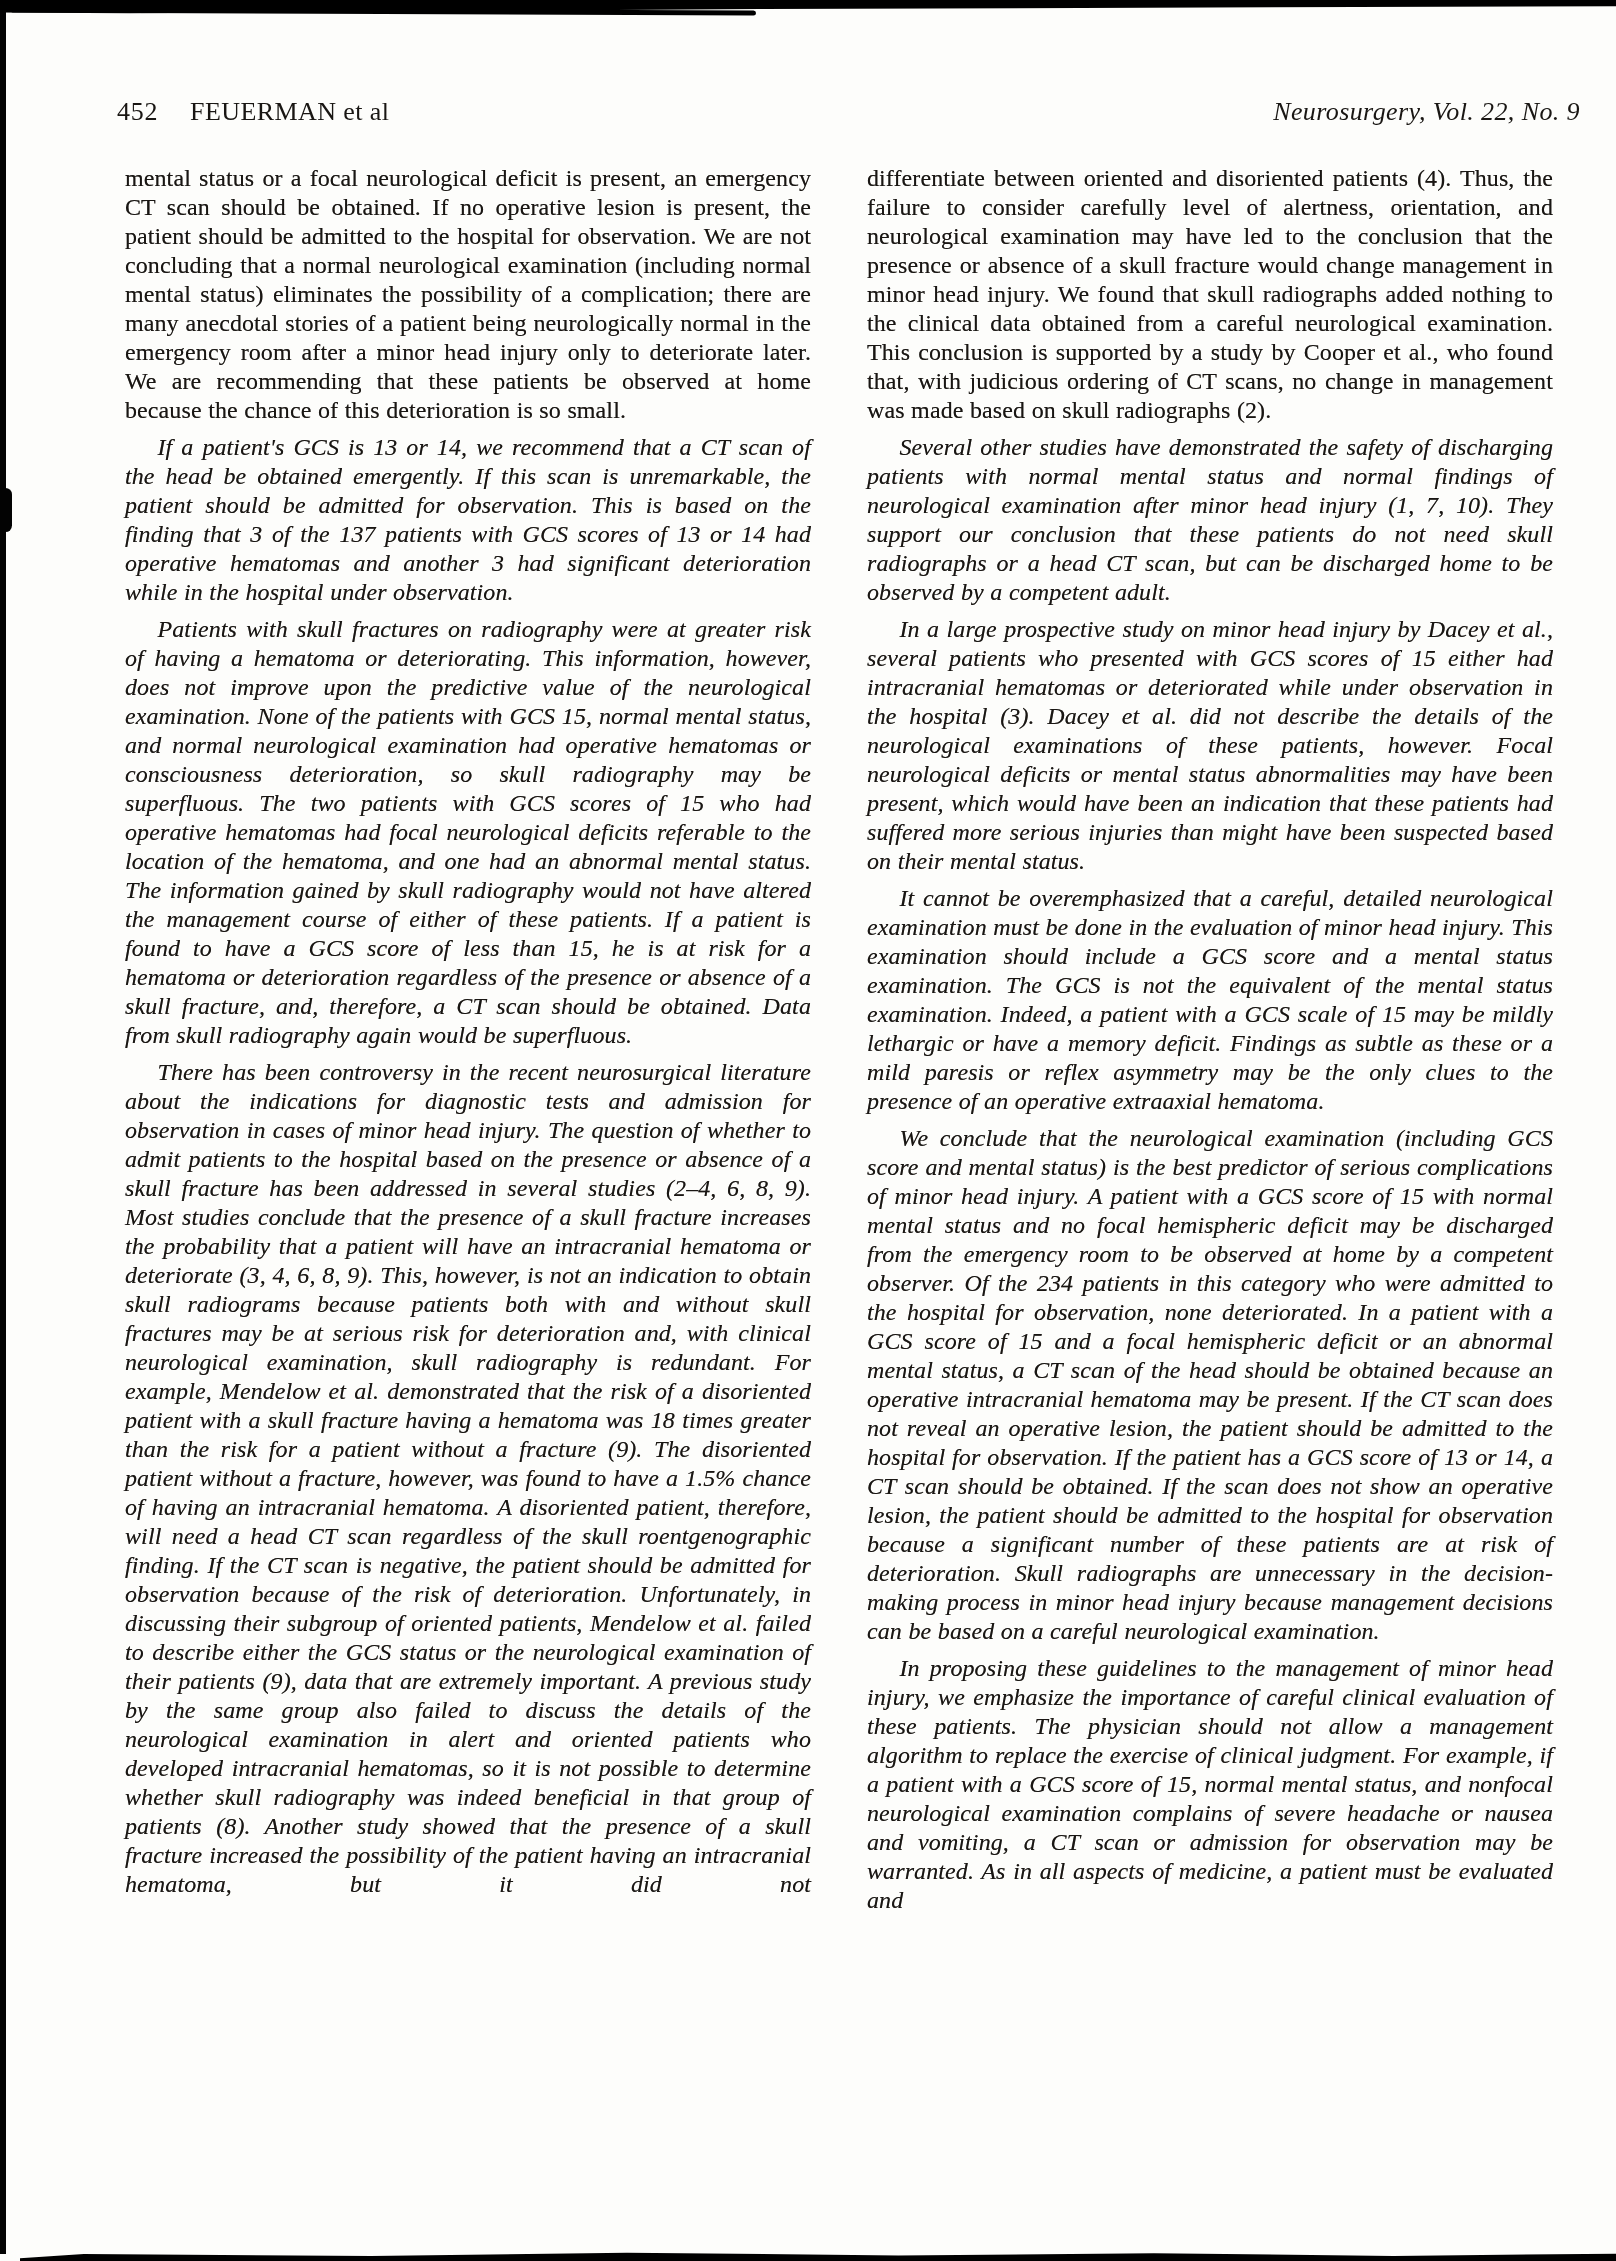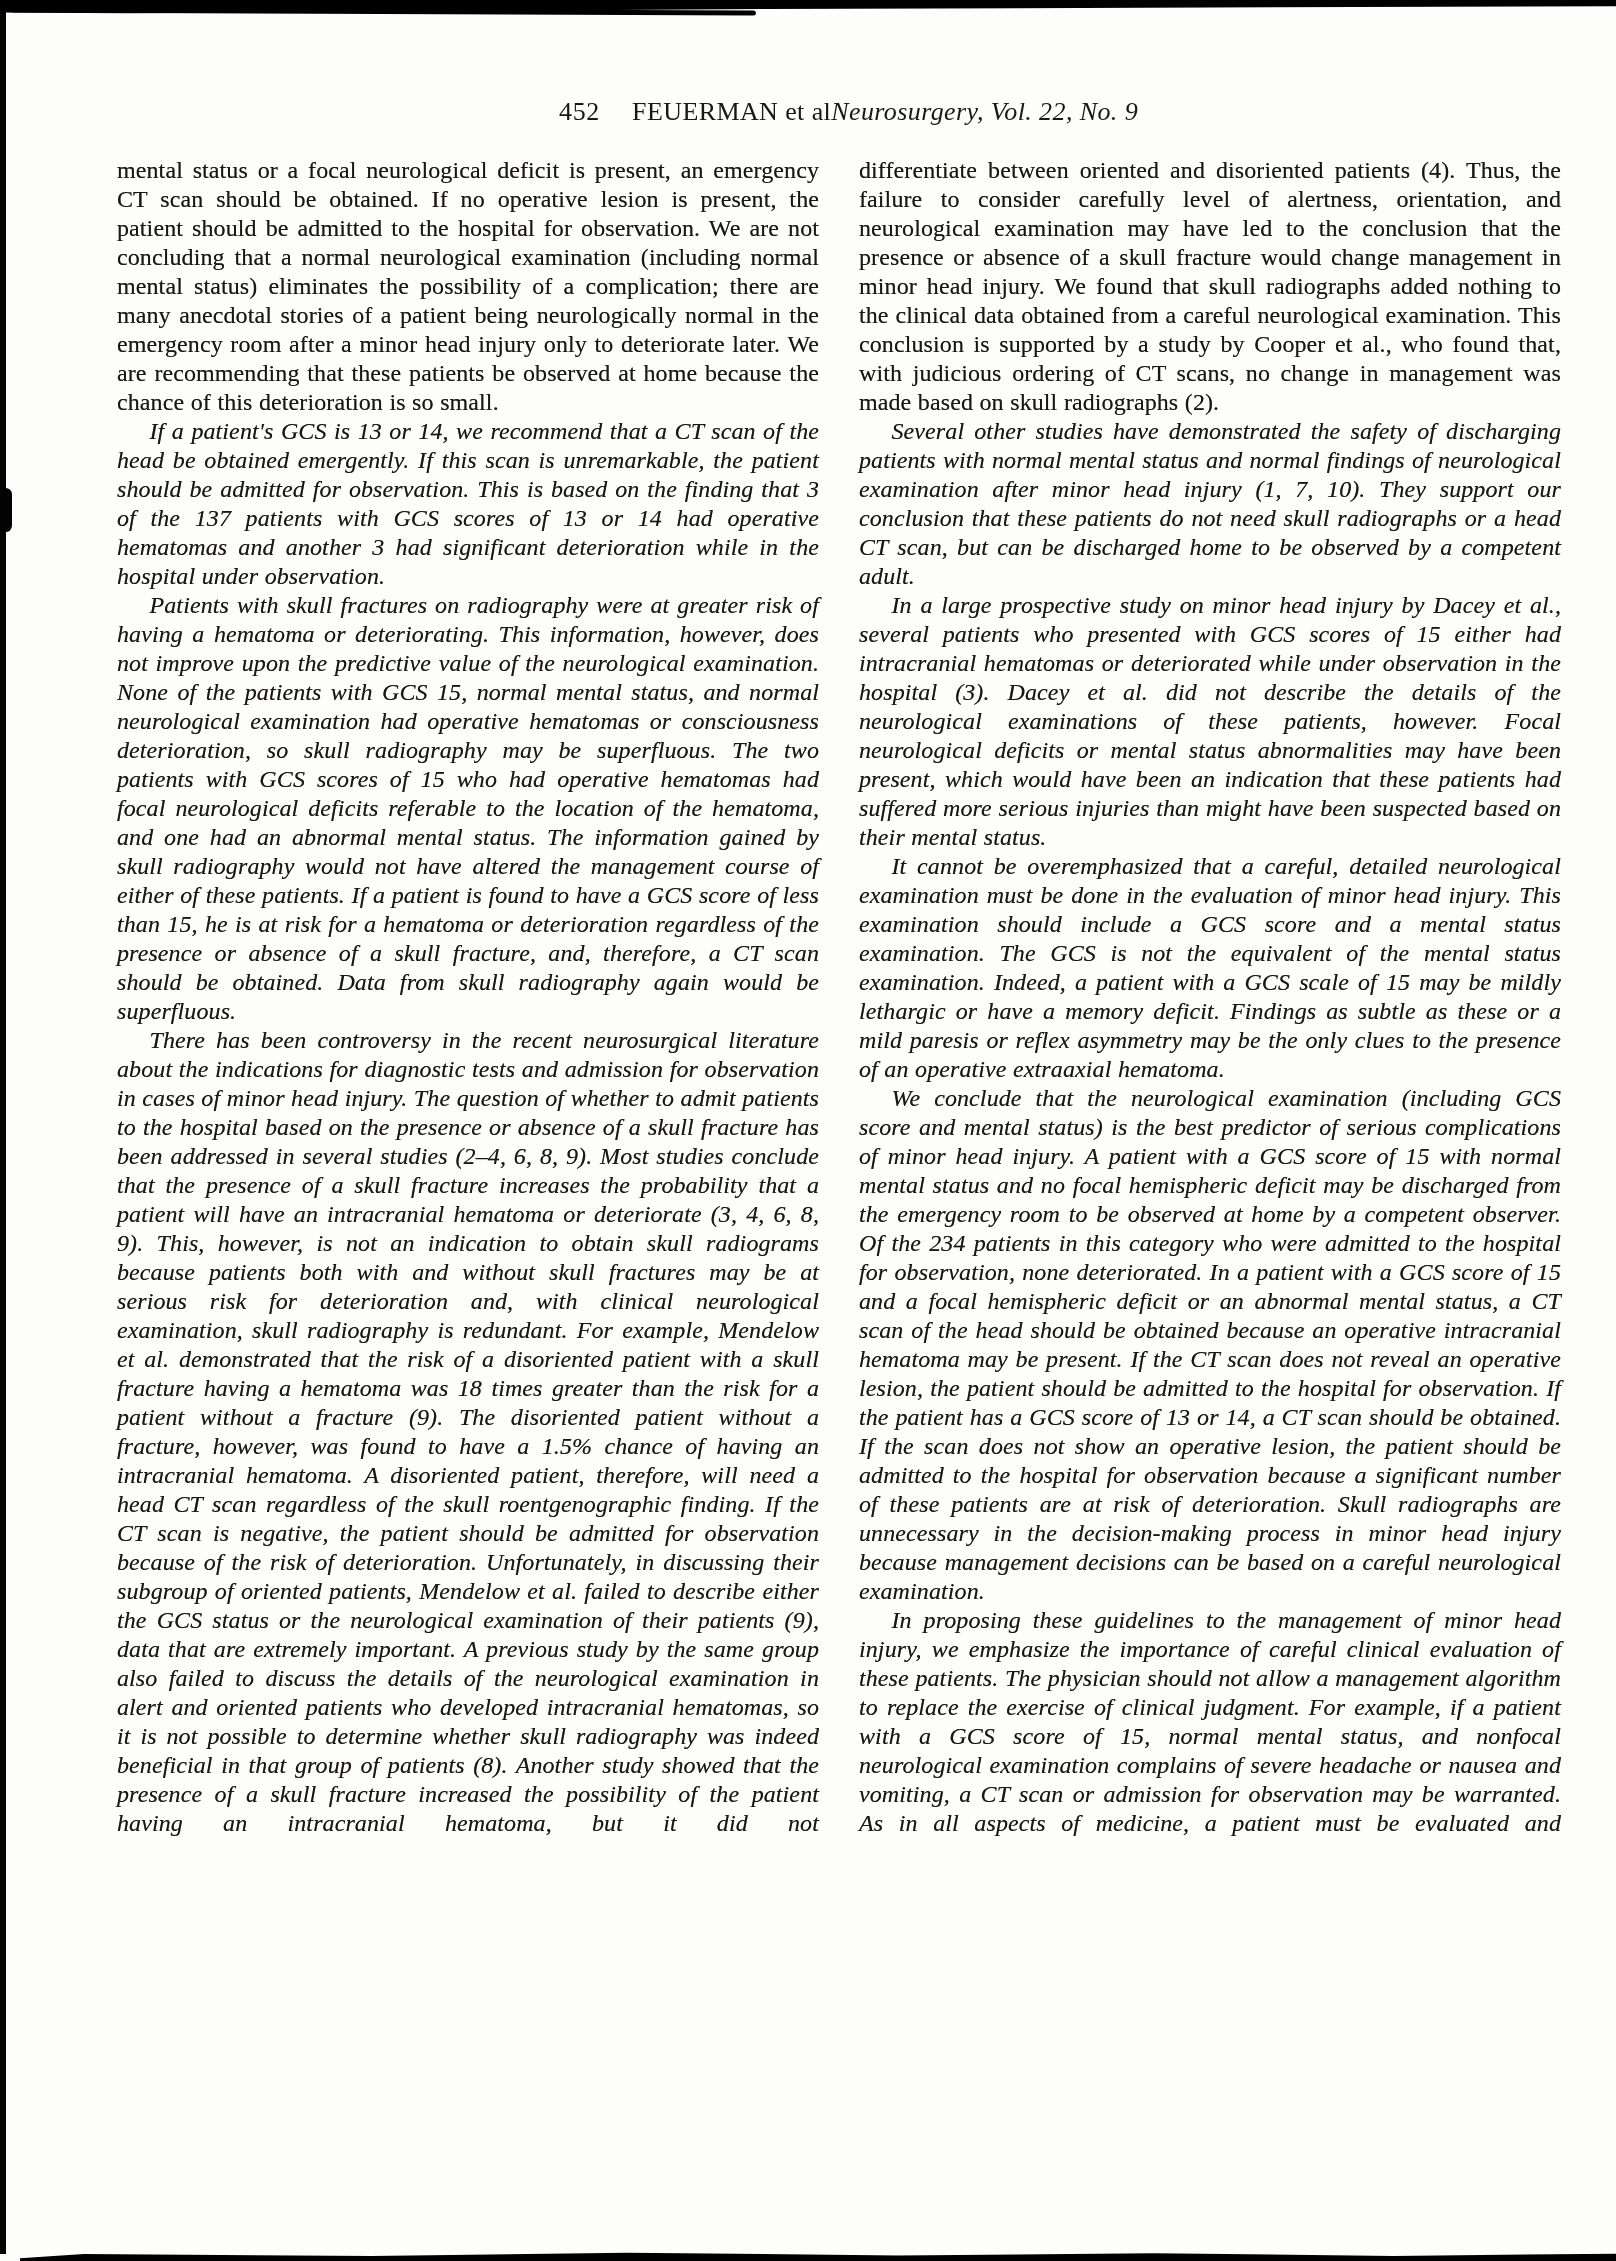--- a/index.html
+++ b/index.html
@@ -50,21 +50,21 @@
     bottom: 0; left: 20px; right: 0;
     height: 9.2px;
     background: #000;
     clip-path: polygon(0 70%, 4% 25%, 22% 45%, 38% 10%, 55% 40%, 71% 15%, 86% 45%, 100% 20%, 100% 100%, 0 100%);
   }
   
   .running-head {
     position: absolute;
     top: 98px; left: 117px; right: 37px;
     display: flex;
-    justify-content: center;
+    justify-content: space-between;
     align-items: baseline;
     font-size: 26px;
     line-height: 1.1;
     white-space: nowrap;
   }
   .rh-left { display: flex; align-items: baseline; }
   .rh-pagenum { letter-spacing: 0.7px; }
   .rh-authors { margin-left: 32px; letter-spacing: 0.4px; }
   .rh-journal { font-style: italic; letter-spacing: 0.4px; }
   
@@ -75,21 +75,21 @@
     font-size: 24px;
     line-height: 29px;
     text-align: justify;
     text-justify: inter-word;
     letter-spacing: 0.1px;
     word-spacing: 0.4px;
     text-shadow: 0 0 0.4px rgba(20, 16, 12, 0.55);
   }
   .col-left  { left: 117px; }
   .col-right { left: 859px; }
-  .col p { margin: 0; padding: 0; }
+  .col p { margin: 8px; padding: 0; }
   .col p.indent { text-indent: 32.5px; font-style: italic; }
   .col p.cont-end { text-align-last: justify; }
 </style>
 </head>
 <body>
 
 <div class="page">
 
   <div class="scan-top"></div>
   <div class="scan-top-line"></div>

